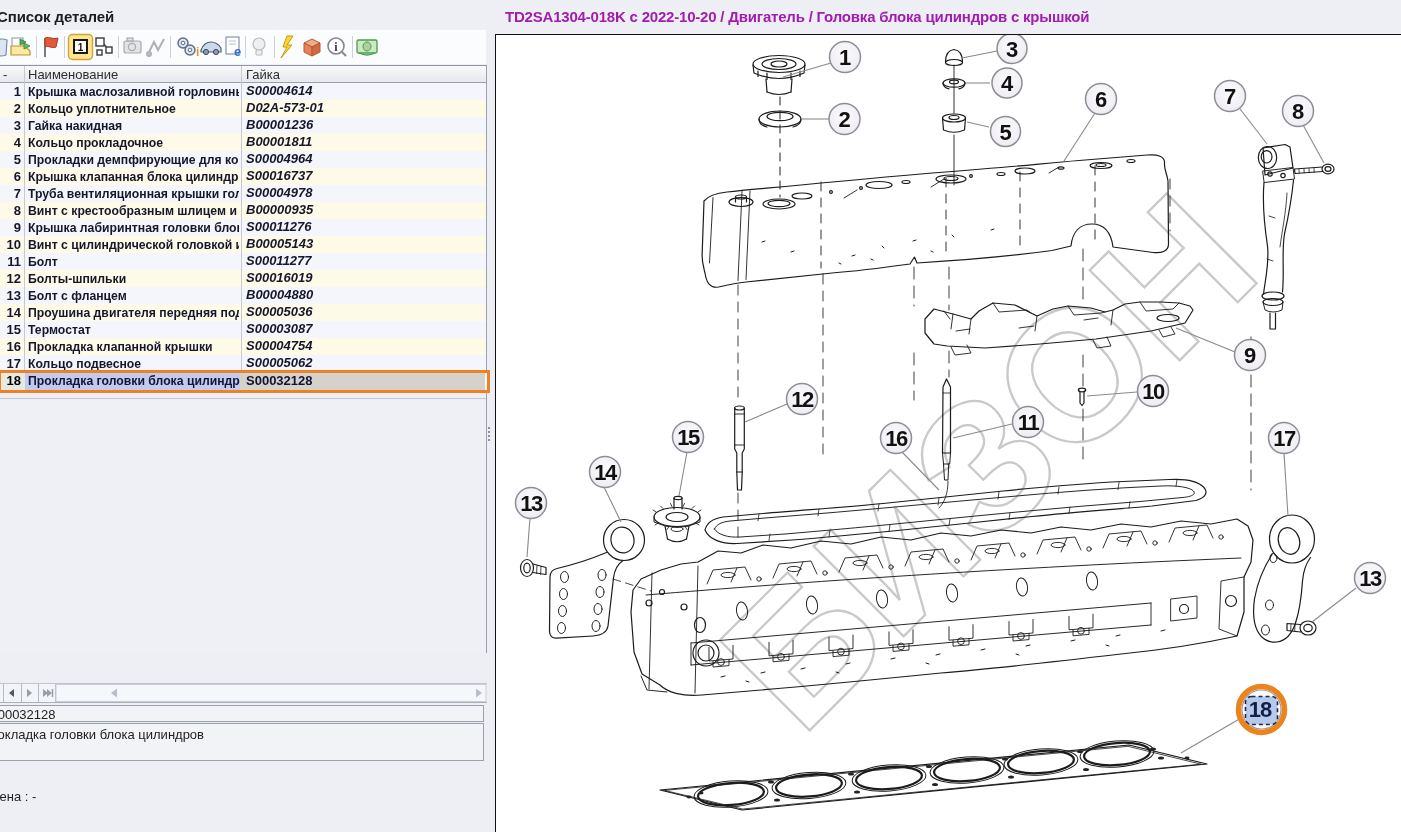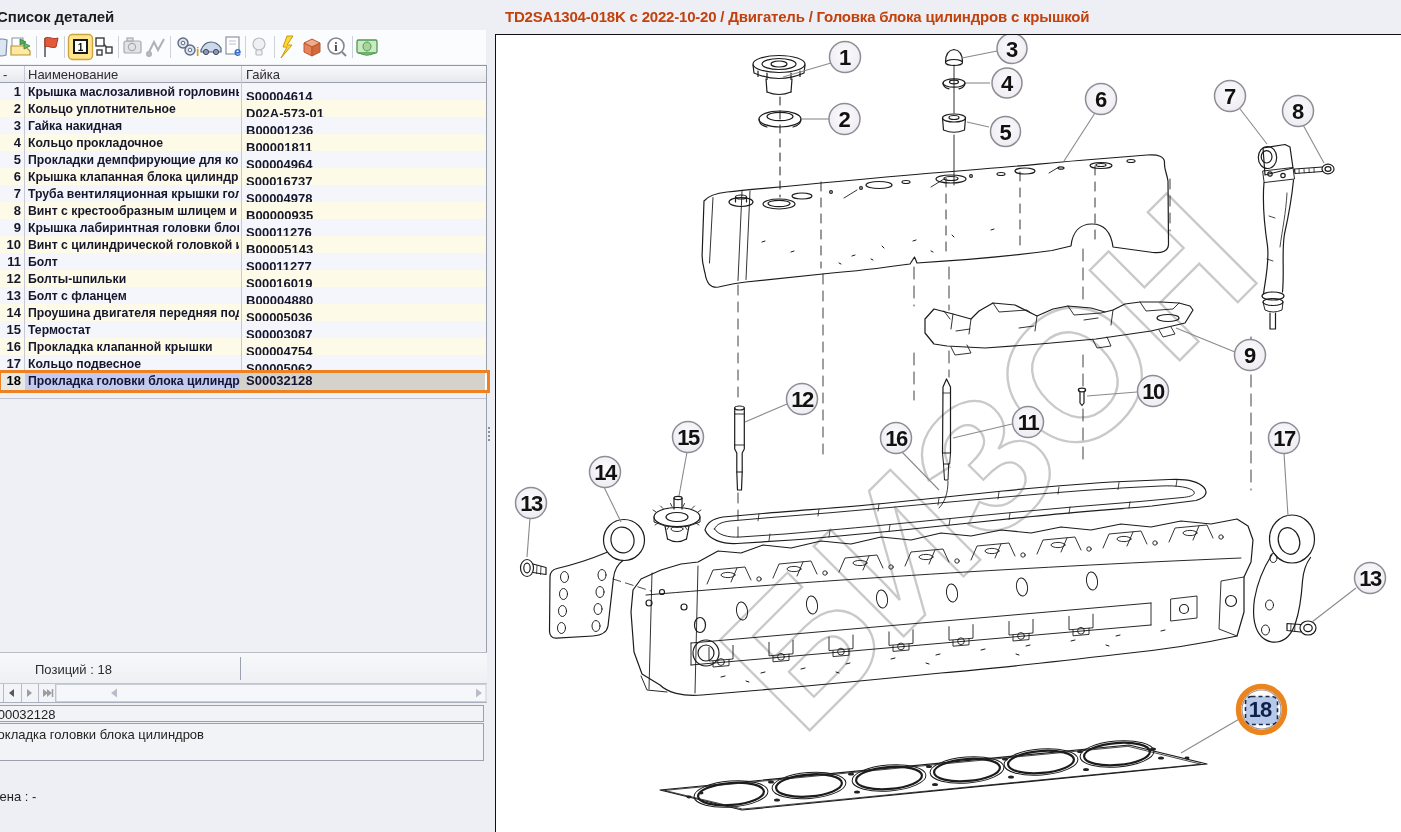--- a/index.html
+++ b/index.html
@@ -9,41 +9,41 @@
 
 #ltitle { left:-3px; top:8px; font-size:15px; font-weight:bold; color:#1c1c1c; letter-spacing:-0.1px; }
 #toolbar { left:0; top:30px; width:486px; height:34px; background:#fbfcfd; }
 #tbl { left:0; top:65px; width:487px; height:588px; border-top:1px solid #8f96a4; border-right:1px solid #9aa0ac; background:#eef0f6; }
 #thead { position:absolute; left:0; top:0; width:486px; height:17px; background:linear-gradient(#f9f9fb,#e7e8ee); border-bottom:1px solid #9aa0ac; color:#2e2e2e; font-size:13px; }
 .hcell { position:absolute; top:1px; }
 .row { position:absolute; left:0; width:486px; height:17px; font-size:13px; font-weight:bold; color:#16162c; white-space:nowrap; }
 .row .nm span, #selrow .in .sc { display:inline-block; transform:scaleX(0.94); transform-origin:0 0; white-space:nowrap; }
 .row .num { position:absolute; left:0; top:1px; width:21px; text-align:right; }
 .row .nm { position:absolute; left:28px; top:1px; width:211px; overflow:hidden; }
-.row .no { position:absolute; left:246px; top:6px; width:239px; overflow:hidden; }
+.row .no { position:absolute; left:246px; top:0; width:239px; overflow:hidden;font-style:italic; }
 .odd { background:#f4f6fb; }
 .even { background:#fdfbe7; }
 .gridv1 { position:absolute; left:24px; top:0; width:1px; height:289px; background:#c6cad6; }
 .gridv2 { position:absolute; left:241px; top:0; width:1px; height:289px; background:#c6cad6; }
 #selrow { position:absolute; left:-1px; top:304px; width:491px; height:23px; border:3px solid #ee8222; background:#fff; }
 #selrow .in { position:absolute; left:1px; top:0px; height:17px; font-size:13px; font-weight:bold; white-space:nowrap; }
 #tblbot { position:absolute; left:0; top:332px; width:486px; height:1px; background:#c0c4d0; }
 #statusbar { left:0; top:652px; width:487px; height:31px; border-top:1px solid #b8bcc6; background:linear-gradient(#f7f8fa,#eff0f4); }
 #statusbar .lbl { position:absolute; left:35px; top:9px; font-size:13px; color:#2c2c2c; }
 #statusbar .div { position:absolute; left:240px; top:4px; width:1px; height:23px; background:#9aa0b0; }
 #navrow { left:0; top:683px; width:487px; height:20px; background:#f1f2f6; border-top:1px solid #c0c4ce; border-bottom:1px solid #aab0bc; }
 #fld1 { left:-2px; top:705px; width:486px; height:17px; border:1px solid #9aa0ac; background:#f2f3f7; font-size:13px; color:#222; overflow:hidden; }
 #fld1 span { position:absolute; left:-10px; top:1px; white-space:nowrap; }
 #fld2 { left:-2px; top:723px; width:486px; height:38px; border:1px solid #9aa0ac; background:#f2f3f7; font-size:13px; color:#222; overflow:hidden; }
 #fld2 span { position:absolute; left:-18px; top:3px; white-space:nowrap; }
 #price { left:-10px; top:789px; font-size:13px; color:#222; }
 #splitdots { left:488px; top:427px; width:3px; height:18px; }
 #splitdots i { display:block; width:2px; height:2px; background:#8a90a0; margin:0 0 2px 0; }
 
-#rtitle { left:505px; top:8px; font-size:15px; font-weight:bold; color:#c2410c; white-space:nowrap; letter-spacing:-0.2px;text-align:right; }
+#rtitle { left:505px; top:8px; font-size:15px; font-weight:bold; color:#a21caf; white-space:nowrap; letter-spacing:-0.2px;text-align:right; }
 #diag { left:495px; top:34px; width:906px; height:798px; background:#fff; border-left:1.6px solid #111; border-top:1.6px solid #111; }
 </style>
 </head>
 <body>
 <div id="page">
   <div class="abs" id="ltitle">Список деталей</div>
   <div class="abs" id="toolbar">
     <svg width="486" height="34" style="position:absolute;left:0;top:0;">
 
       <g stroke="#cdd1da" stroke-width="1">
@@ -244,24 +244,20 @@
         </div>
       <div class="in" style="left:23px; width:215px; background:#c2cbed; color:#131335;">
           <span class="sc" style="position:absolute;left:3px;top:0;">Прокладка головки блока цилиндров</span>
         </div>
       <div class="in" style="left:238px; width:245px; background:#d4d2ca; color:#131335;">
           <span style="position:absolute;left:6px;top:0;">S00032128</span>
         </div>
     </div>
     <div id="tblbot"></div>
   </div>
-  <div class="abs" id="statusbar">
-      <span class="lbl">Позиций : 18</span>
-      <span class="div"></span>
-    </div>
   <div class="abs" id="navrow">
     <svg width="487" height="18" style="position:absolute;left:0;top:0;">
       <rect x="0" y="0" width="56" height="18" fill="#f3f4f8"></rect>
       <g stroke="#b4bac6" stroke-width="1">
         <line x1="3.5" y1="0" x2="3.5" y2="18"></line>
           <line x1="21.5" y1="0" x2="21.5" y2="18"></line>
         <line x1="38.5" y1="0" x2="38.5" y2="18"></line>
           <line x1="55.5" y1="0" x2="55.5" y2="18"></line>
       </g>
       <path d="M14,5 L9,9 L14,13 Z" fill="#55585e"></path>

